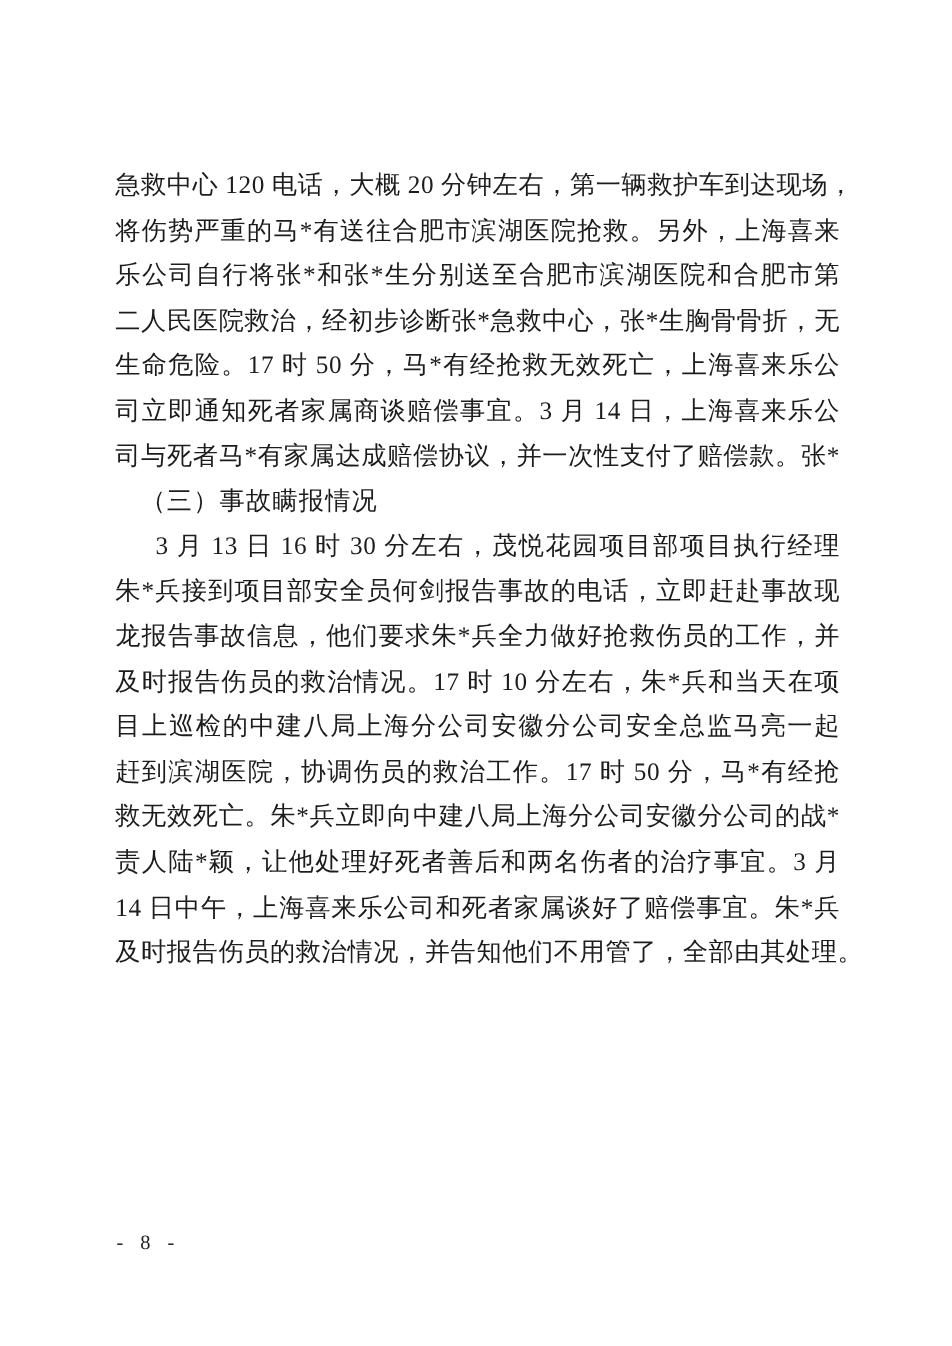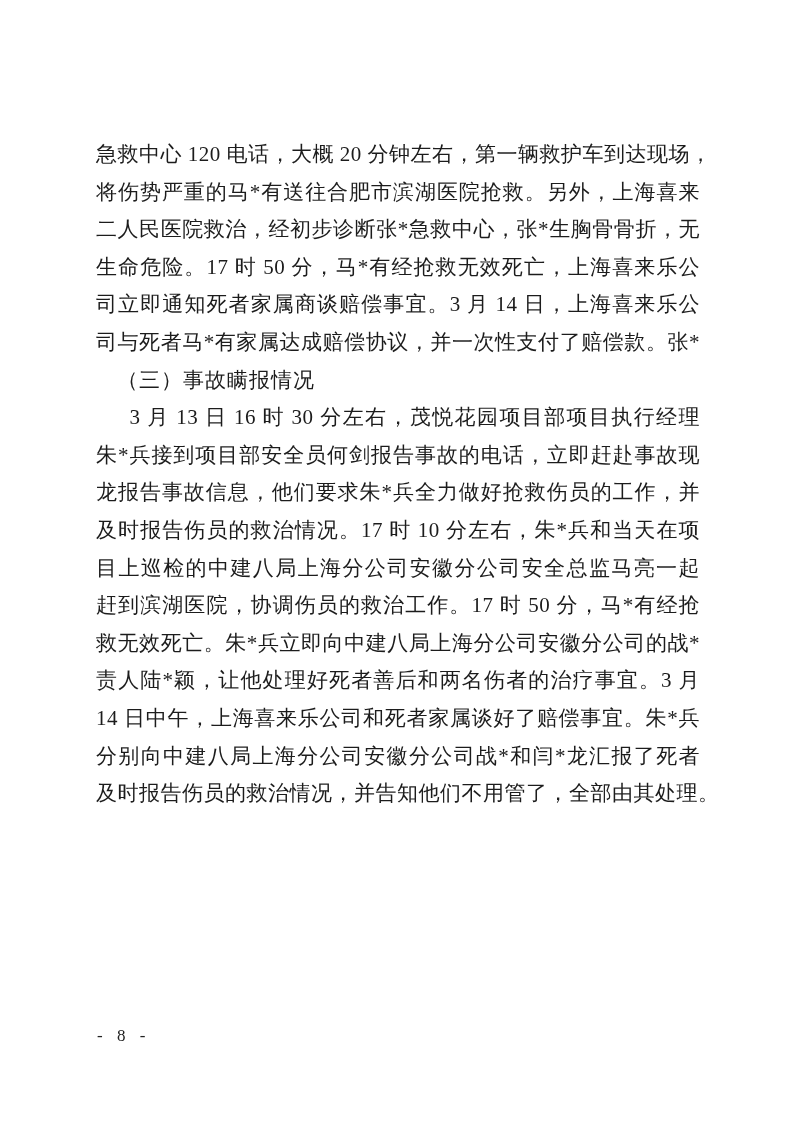--- a/index.html
+++ b/index.html
@@ -55,34 +55,34 @@
   }
 </style>
 </head>
 <body>
 
 <div class="page">
   <div class="text-block">
     <div>
         <div class="line">急救中心 120 电话，大概 20 分钟左右，第一辆救护车到达现场，</div>
         <div class="line">将伤势严重的马*有送往合肥市滨湖医院抢救。另外，上海喜来</div>
+        <div class="line">乐公司自行将张*和张*生分别送至合肥市滨湖医院和合肥市第</div>
         <div class="line">二人民医院救治，经初步诊断张*急救中心，张*生胸骨骨折，无</div>
         <div class="line">生命危险。17 时 50 分，马*有经抢救无效死亡，上海喜来乐公</div>
         <div class="line">司立即通知死者家属商谈赔偿事宜。3 月 14 日，上海喜来乐公</div>
         <div class="line">司与死者马*有家属达成赔偿协议，并一次性支付了赔偿款。张*</div>
       </div>
     <div class="heading">（三）事故瞒报情况</div>
     <div>
         <div class="line indent">3 月 13 日 16 时 30 分左右，茂悦花园项目部项目执行经理</div>
         <div class="line">朱*兵接到项目部安全员何剑报告事故的电话，立即赶赴事故现</div>
         <div class="line">龙报告事故信息，他们要求朱*兵全力做好抢救伤员的工作，并</div>
         <div class="line">及时报告伤员的救治情况。17 时 10 分左右，朱*兵和当天在项</div>
         <div class="line">目上巡检的中建八局上海分公司安徽分公司安全总监马亮一起</div>
         <div class="line">赶到滨湖医院，协调伤员的救治工作。17 时 50 分，马*有经抢</div>
         <div class="line">救无效死亡。朱*兵立即向中建八局上海分公司安徽分公司的战*</div>
         <div class="line">责人陆*颖，让他处理好死者善后和两名伤者的治疗事宜。3 月</div>
         <div class="line">14 日中午，上海喜来乐公司和死者家属谈好了赔偿事宜。朱*兵</div>
-        <div class="line">分别向中建八局上海分公司安徽分公司战*和闫*龙汇报了死者</div>
         <div class="line">及时报告伤员的救治情况，并告知他们不用管了，全部由其处理。</div>
       </div>
   </div>
   <div class="page-number">- 8 -</div>
 </div>
 
 </body></html>

